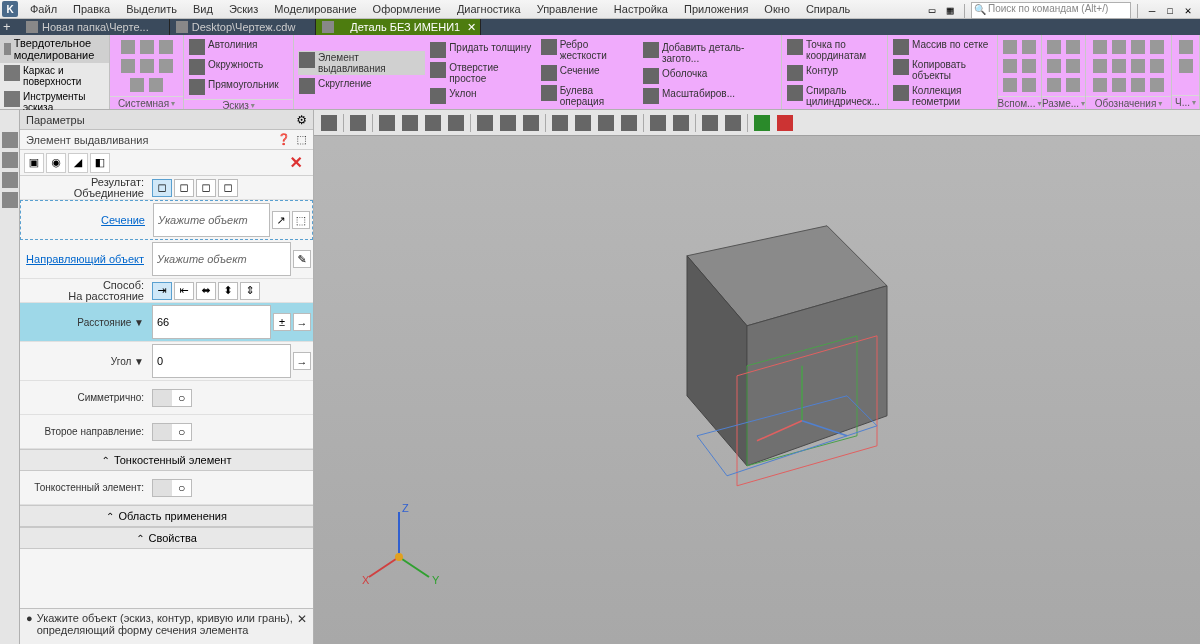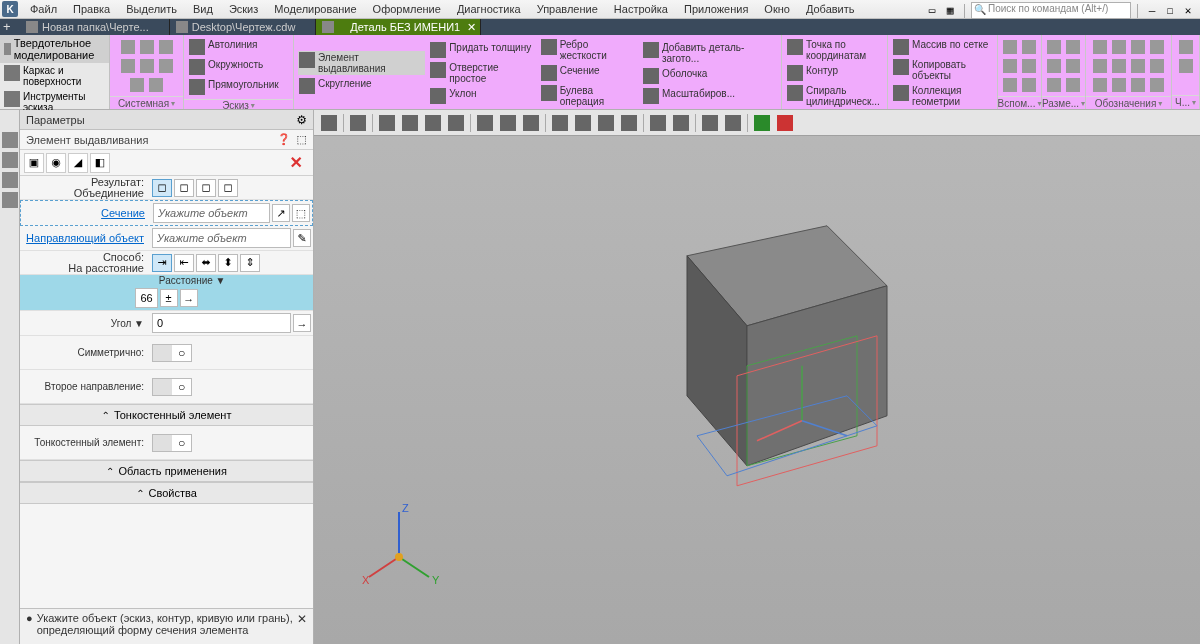--- a/index.html
+++ b/index.html
@@ -61,22 +61,22 @@
 .params-iconsrow { height: 26px; display: flex; align-items: center; padding: 0 4px; gap: 2px; border-bottom: 1px solid #d0d0d0; }
 .params-iconsrow .i { width: 20px; height: 20px; background: #fff; border: 1px solid #ccc; display: flex; align-items: center; justify-content: center; }
 .params-iconsrow .close-x { color: #d33; font-size: 16px; font-weight: bold; margin-left: auto; padding-right: 6px; }
 
 .prop-row { display: flex; align-items: center; min-height: 24px; border-bottom: 1px solid #e0e0e0; }
 .prop-row .lbl { width: 130px; text-align: right; padding-right: 6px; font-size: 10px; color: #333; line-height: 11px; }
 .prop-row .lbl a { color: #0066cc; text-decoration: underline; }
 .prop-row .ctrl { flex: 1; display: flex; align-items: center; padding: 2px; gap: 2px; }
 .prop-row .ctrl .opt { width: 20px; height: 18px; border: 1px solid #bbb; background: #fff; display: flex; align-items: center; justify-content: center; }
 .prop-row .ctrl .opt.sel { background: #d0e8f8; border-color: #5aa0d0; }
-.prop-row.hl { background: #9ed8e8; flex-direction: column; }
-.prop-row .inp { flex: 1; height: 20px; border: 1px solid #bbb; background: #fff; padding: 9px 4px; font-style: italic; color: #666; display: flex; align-items: center; }
+.prop-row.hl { background: #9ed8e8; }
+.prop-row .inp { flex: 1; height: 20px; border: 1px solid #bbb; background: #fff; padding: 16px 4px; font-style: italic; color: #666; display: flex; align-items: center; }
 .prop-row .inp.num { font-style: normal; color: #000; }
 .postbtn { width: 18px; height: 18px; border: 1px solid #bbb; background: #fff; display: flex; align-items: center; justify-content: center; font-size: 11px; }
 .toggle { width: 40px; height: 18px; border: 1px solid #bbb; background: #fff; display: flex; }
 .toggle .half { flex: 1; display: flex; align-items: center; justify-content: center; font-size: 12px; }
 .toggle .half.on { background: #e0e0e0; }
 
 .section-hdr { height: 22px; background: #e8e8e8; border-top: 1px solid #c8c8c8; border-bottom: 1px solid #c8c8c8; display: flex; align-items: center; justify-content: center; gap: 4px; font-size: 11px; }
 .section-hdr::before { content: "⌃"; font-size: 10px; }
 
 .status-bottom { position: absolute; bottom: 0; left: 0; right: 0; height: 36px; background: #f0f0f0; border-top: 1px solid #c0c0c0; display: flex; align-items: flex-start; padding: 3px 6px; font-size: 10px; color: #333; }
@@ -109,21 +109,21 @@
   <span>Выделить</span>
   <span>Вид</span>
   <span>Эскиз</span>
   <span>Моделирование</span>
   <span>Оформление</span>
   <span>Диагностика</span>
   <span>Управление</span>
   <span>Настройка</span>
   <span>Приложения</span>
   <span>Окно</span>
-  <span>Добавить</span>
+  <span>Спираль</span>
   <div class="win-controls">
     <div class="btn">▭</div>
     <div class="btn">▦</div>
     <div class="sep"></div>
     <div class="search-box">Поиск по командам (Alt+/)</div>
     <div class="sep"></div>
     <div class="btn">—</div>
     <div class="btn">☐</div>
     <div class="btn">✕</div>
   </div>

